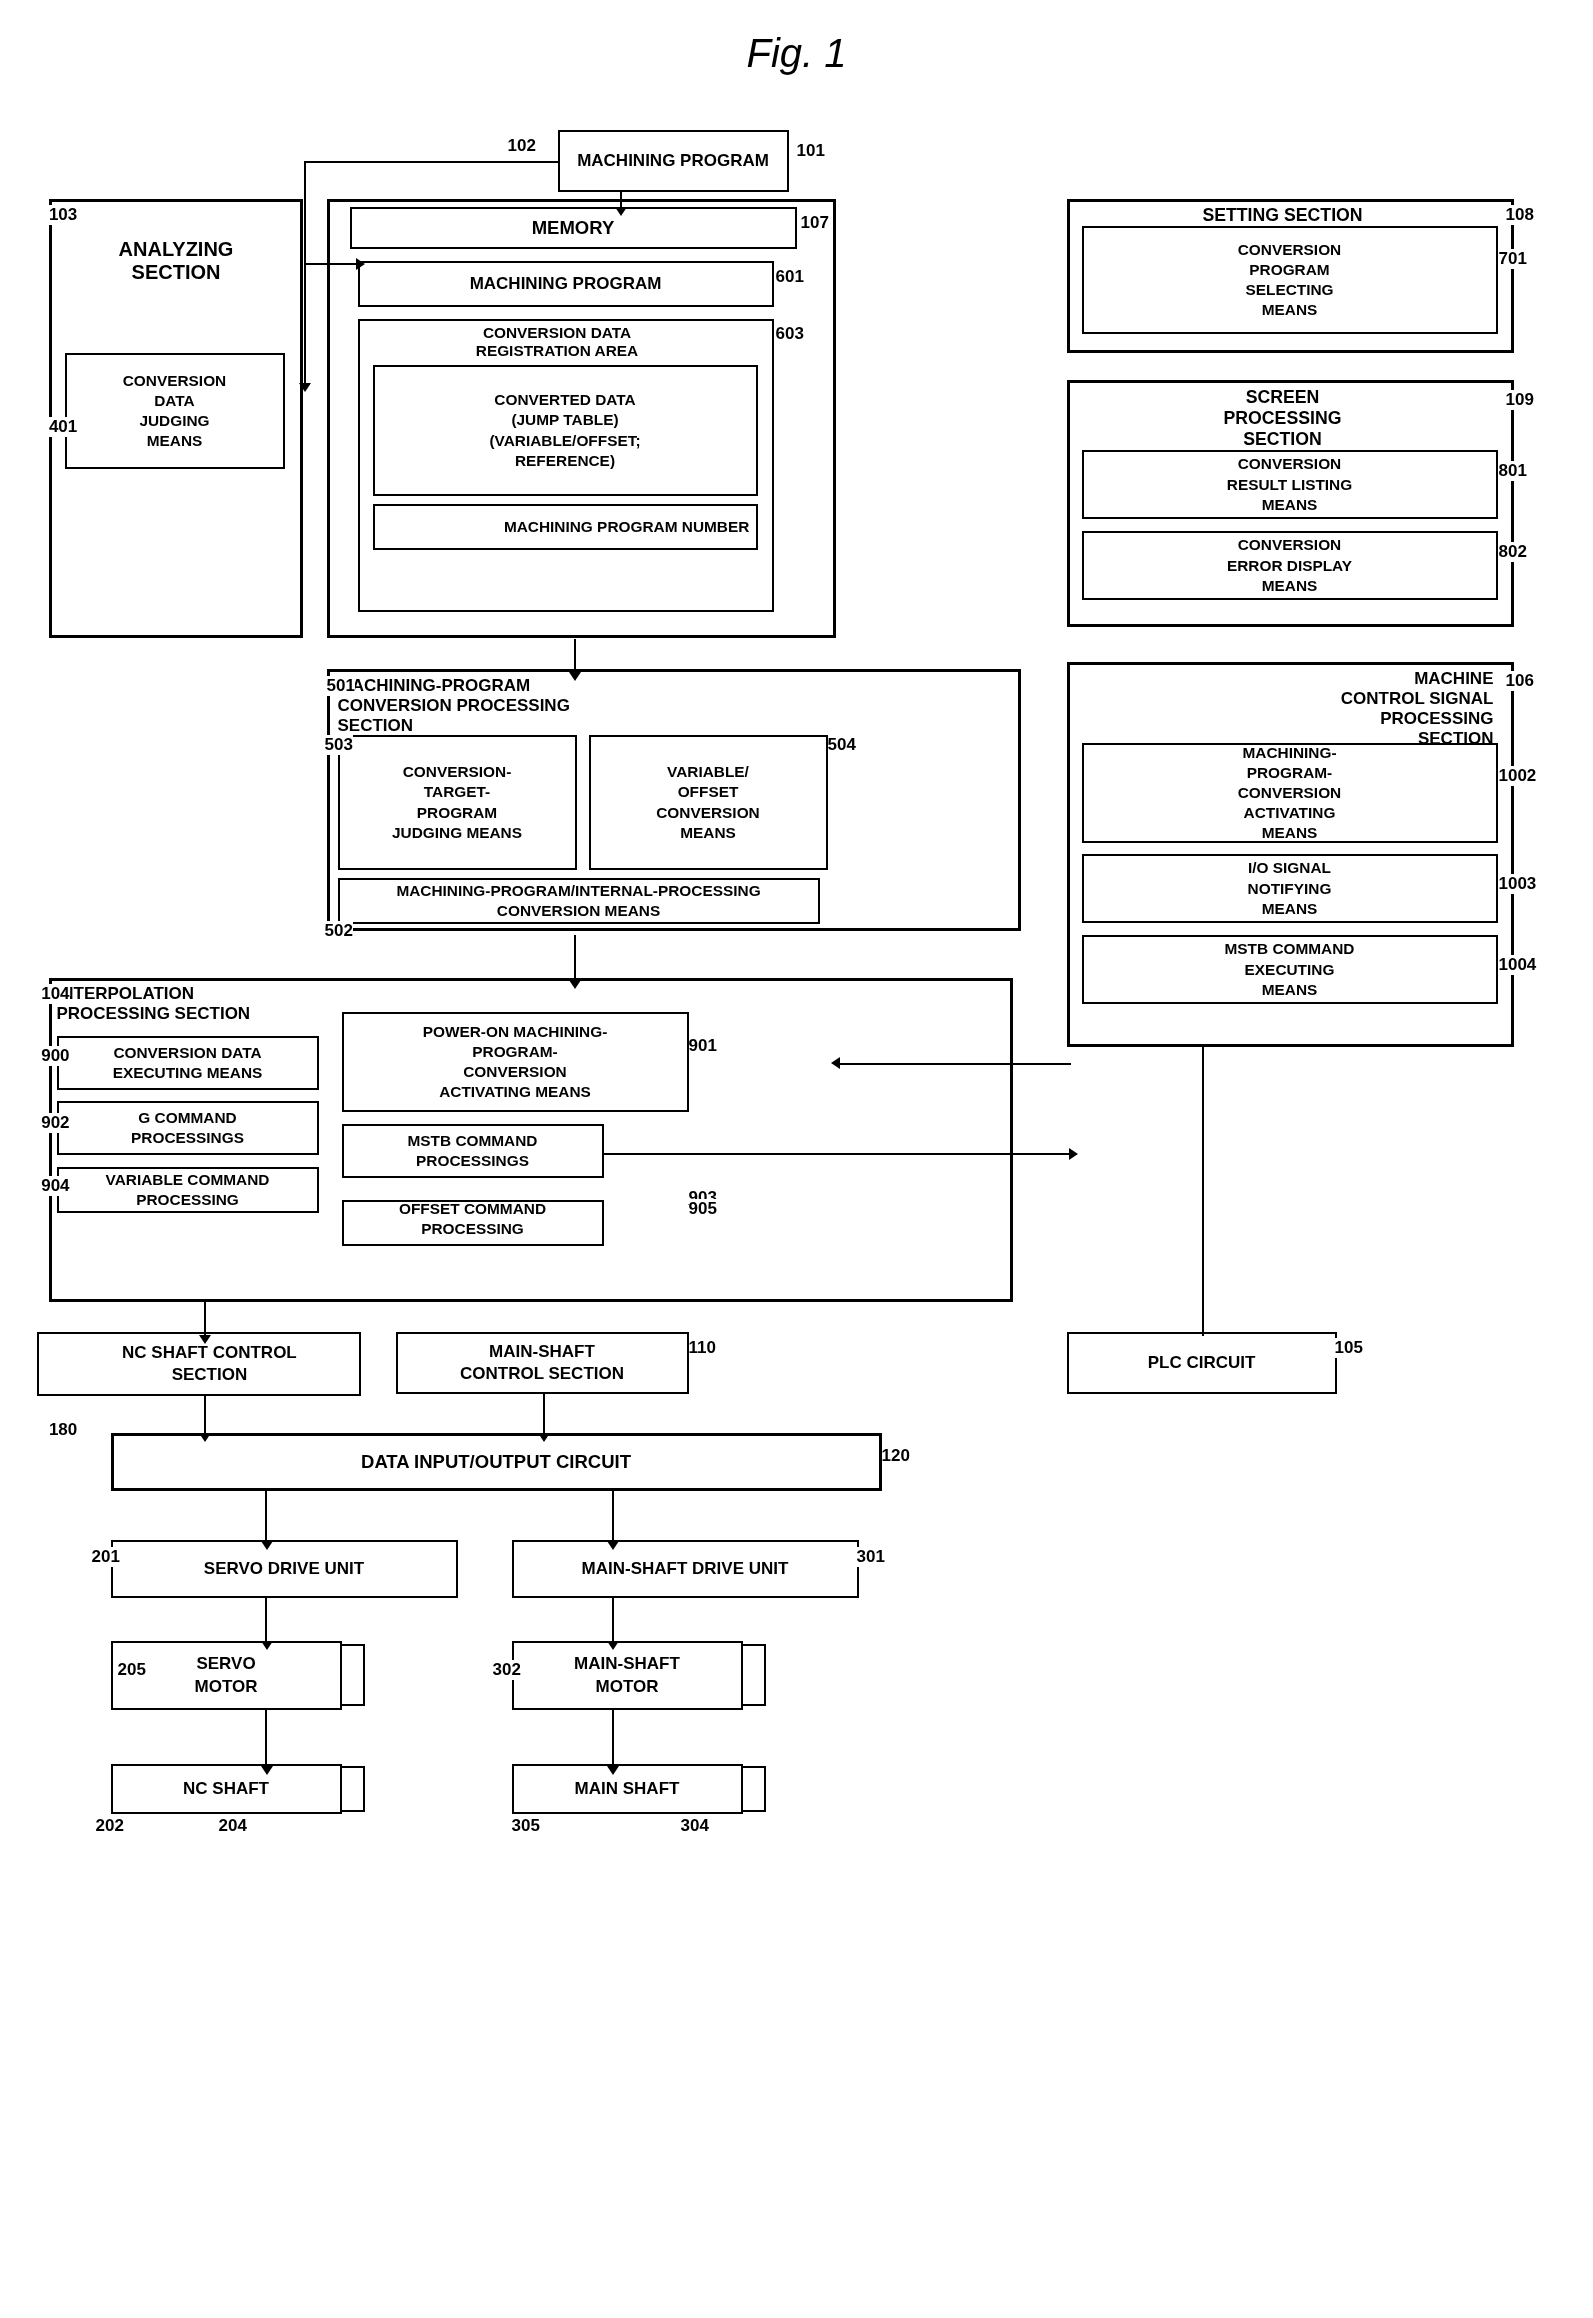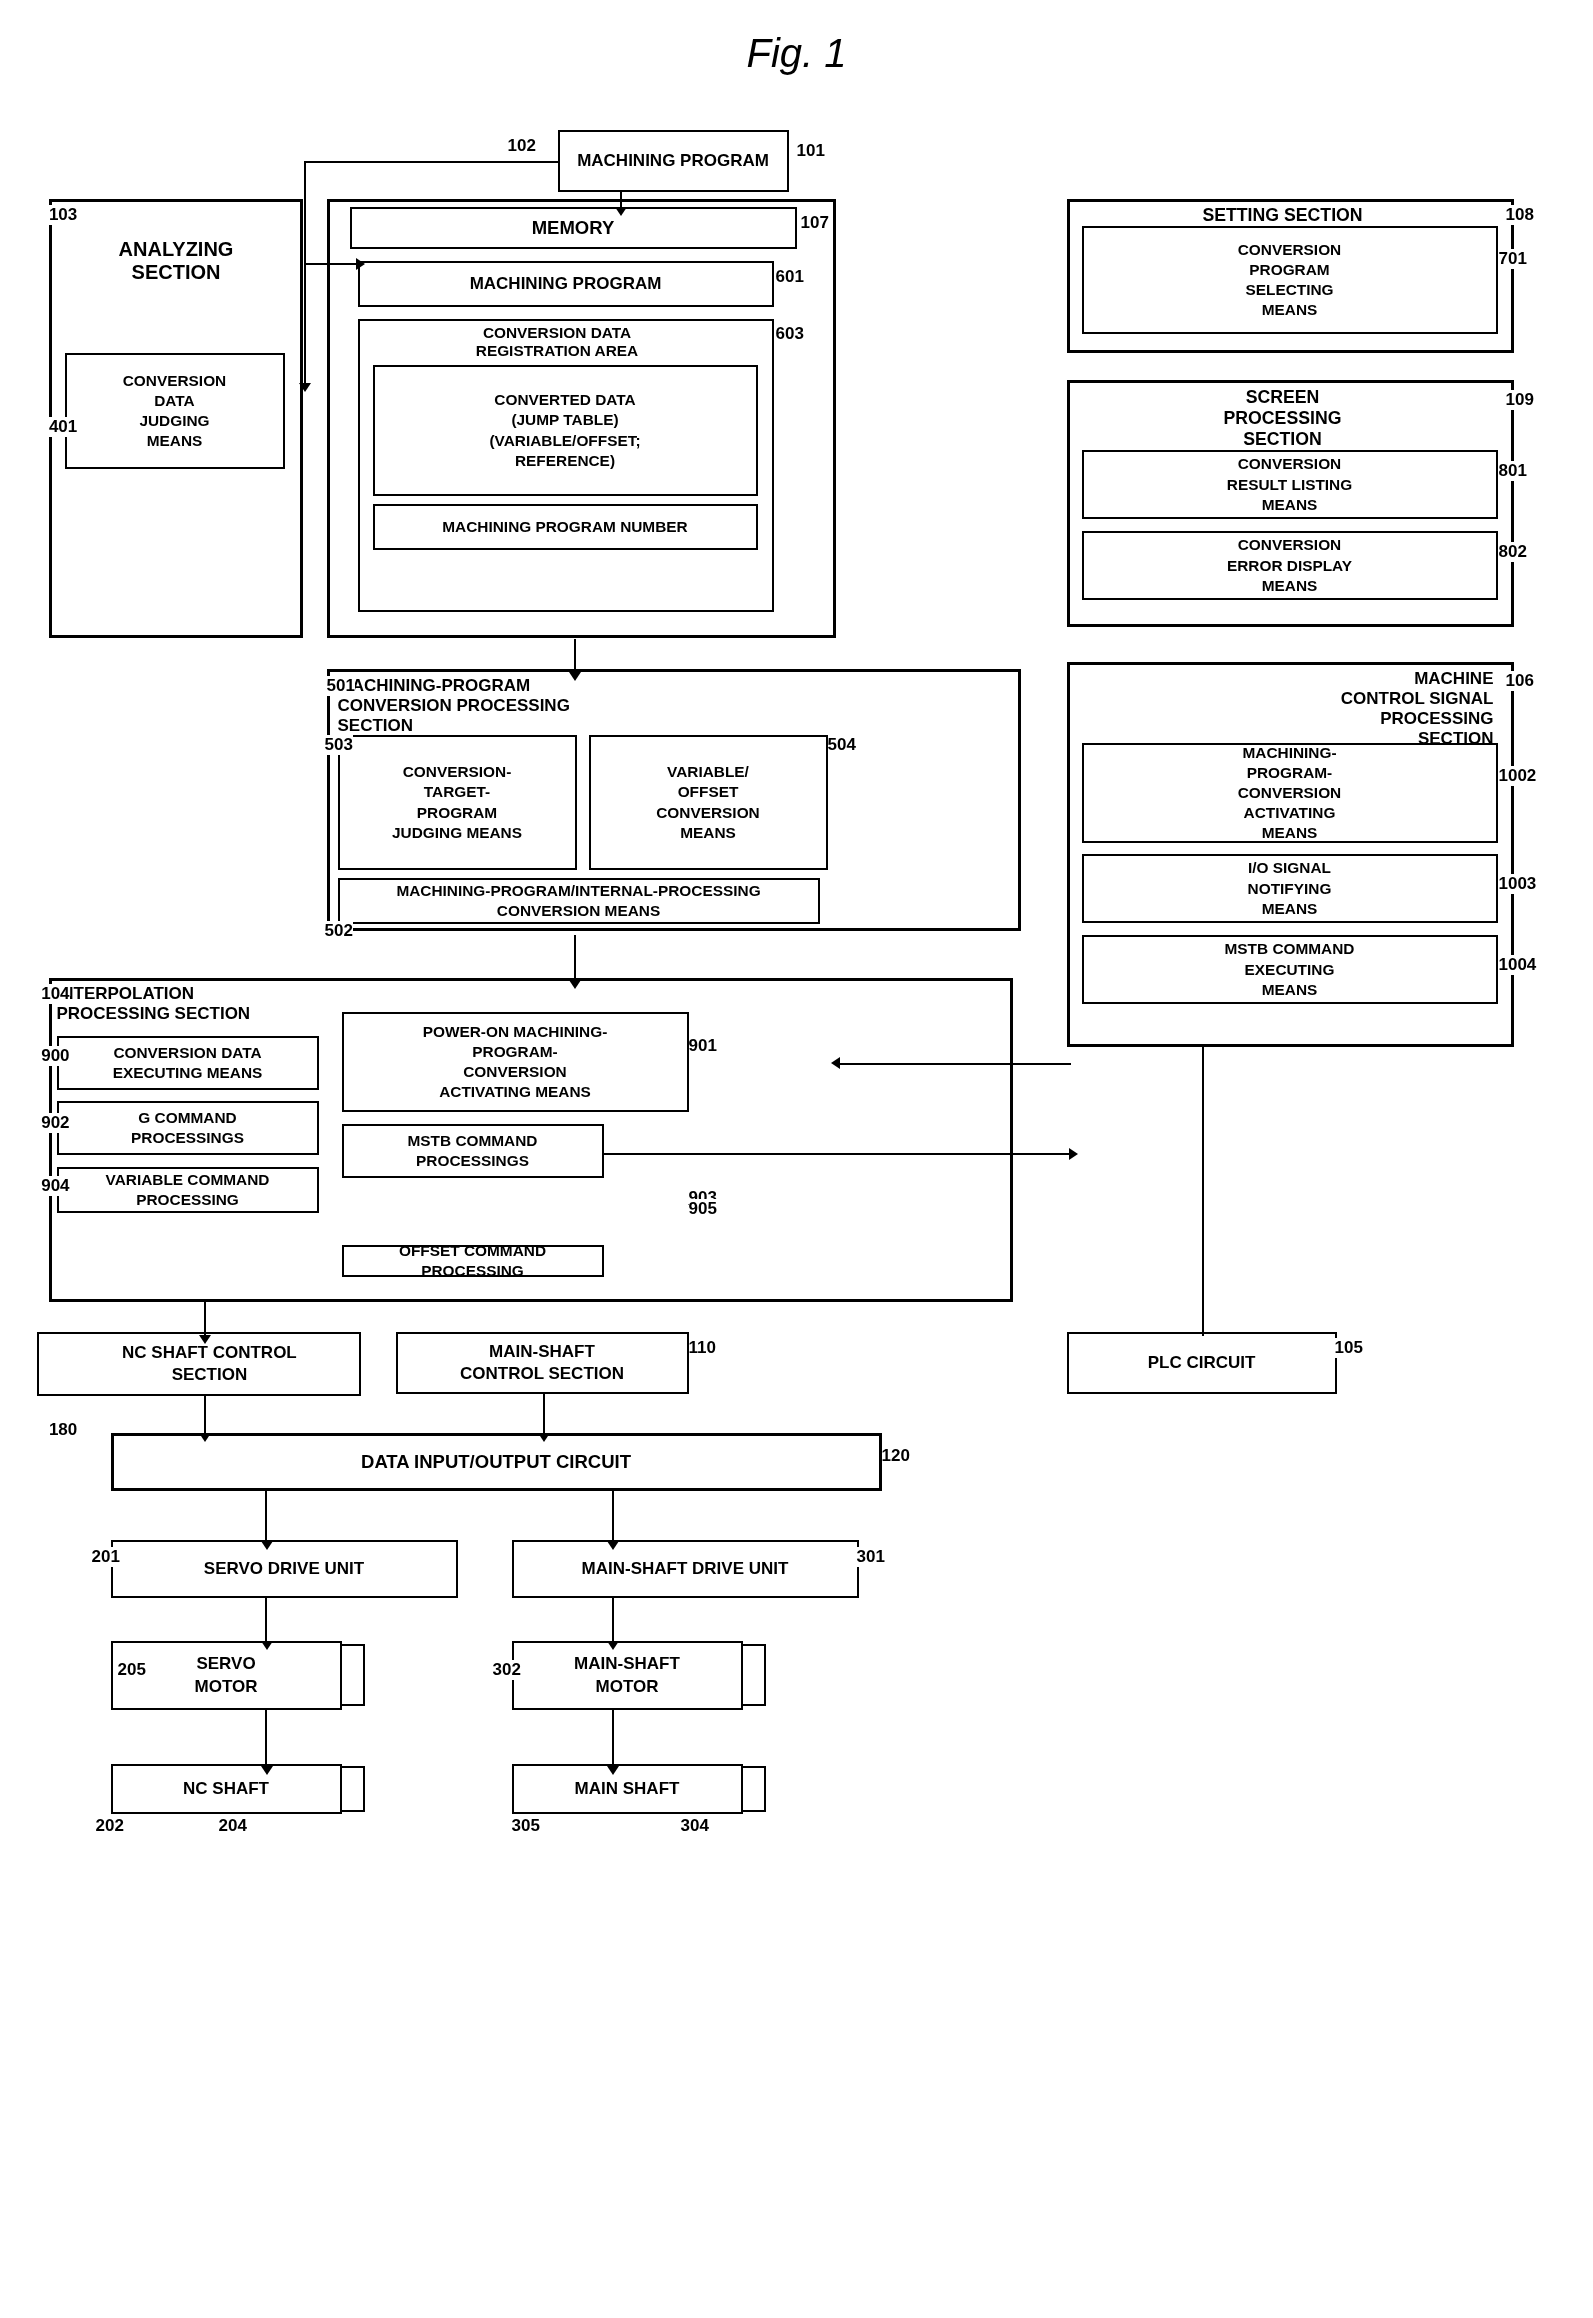--- a/index.html
+++ b/index.html
@@ -111,21 +111,21 @@
     </div>
     <div style="position:absolute; left:331px; top:225px; width:385px; text-align:center; font-size:15.4px; font-weight:bold;">
       CONVERSION DATA<br>REGISTRATION AREA
     </div>
     <span class="label" style="left:742px; top:225px;">603</span>
 
     <div class="box" style="left:339px; top:266px; width:385px; height:131px; font-size:15.4px;">
       <span>CONVERTED DATA<br>(JUMP TABLE)<br>(VARIABLE/OFFSET;<br>REFERENCE)</span>
     </div>
 
-    <div class="box" style="left:339px; top:405px; width:385px; height:46px; font-size:15.4px;">
+    <div class="box" style="left:339px; top:405px; width:385px; height:46px; font-size:15.4px;justify-content:flex-end;">
       <span>MACHINING PROGRAM NUMBER</span>
     </div>
 
     <div class="box box-large" style="left:15.4px; top:100px; width:254px; height:439px; align-items:flex-start; padding:0;">
     </div>
     <div style="position:absolute; left:23px; top:139px; width:239px; text-align:center; font-size:20px; font-weight:bold;">
       ANALYZING<br>SECTION
     </div>
     <span class="label" style="left:15.4px; top:106px;">103</span>
 
@@ -232,21 +232,21 @@
     <div class="box" style="left:308px; top:913px; width:347px; height:100px; font-size:15.4px;">
       <span>POWER-ON MACHINING-<br>PROGRAM-<br>CONVERSION<br>ACTIVATING MEANS</span>
     </div>
     <span class="label" style="left:655px; top:937px;">901</span>
 
     <div class="box" style="left:308px; top:1025px; width:262px; height:54px; font-size:15.4px;">
       <span>MSTB COMMAND<br>PROCESSINGS</span>
     </div>
     <span class="label" style="left:655px; top:1089px;text-decoration:underline;">903</span>
 
-    <div class="box" style="left:308px; top:1146px; width:262px; height:32px; font-size:15.4px;">
+    <div class="box" style="left:308px; top:1101px; width:262px; height:46px; font-size:15.4px;align-items:flex-end;">
       <span>OFFSET COMMAND PROCESSING</span>
     </div>
     <span class="label" style="left:655px; top:1100px;">905</span>
 
     <div class="box" style="left:3px; top:1233px; width:324px; height:64px; font-size:17px;padding-left:28px;">
       <span>NC SHAFT CONTROL<br>SECTION</span>
     </div>
     <span class="label" style="left:15.4px; top:1321px;">180</span>
 
     <div class="box" style="left:362px; top:1233px; width:293px; height:62px; font-size:17px;">

